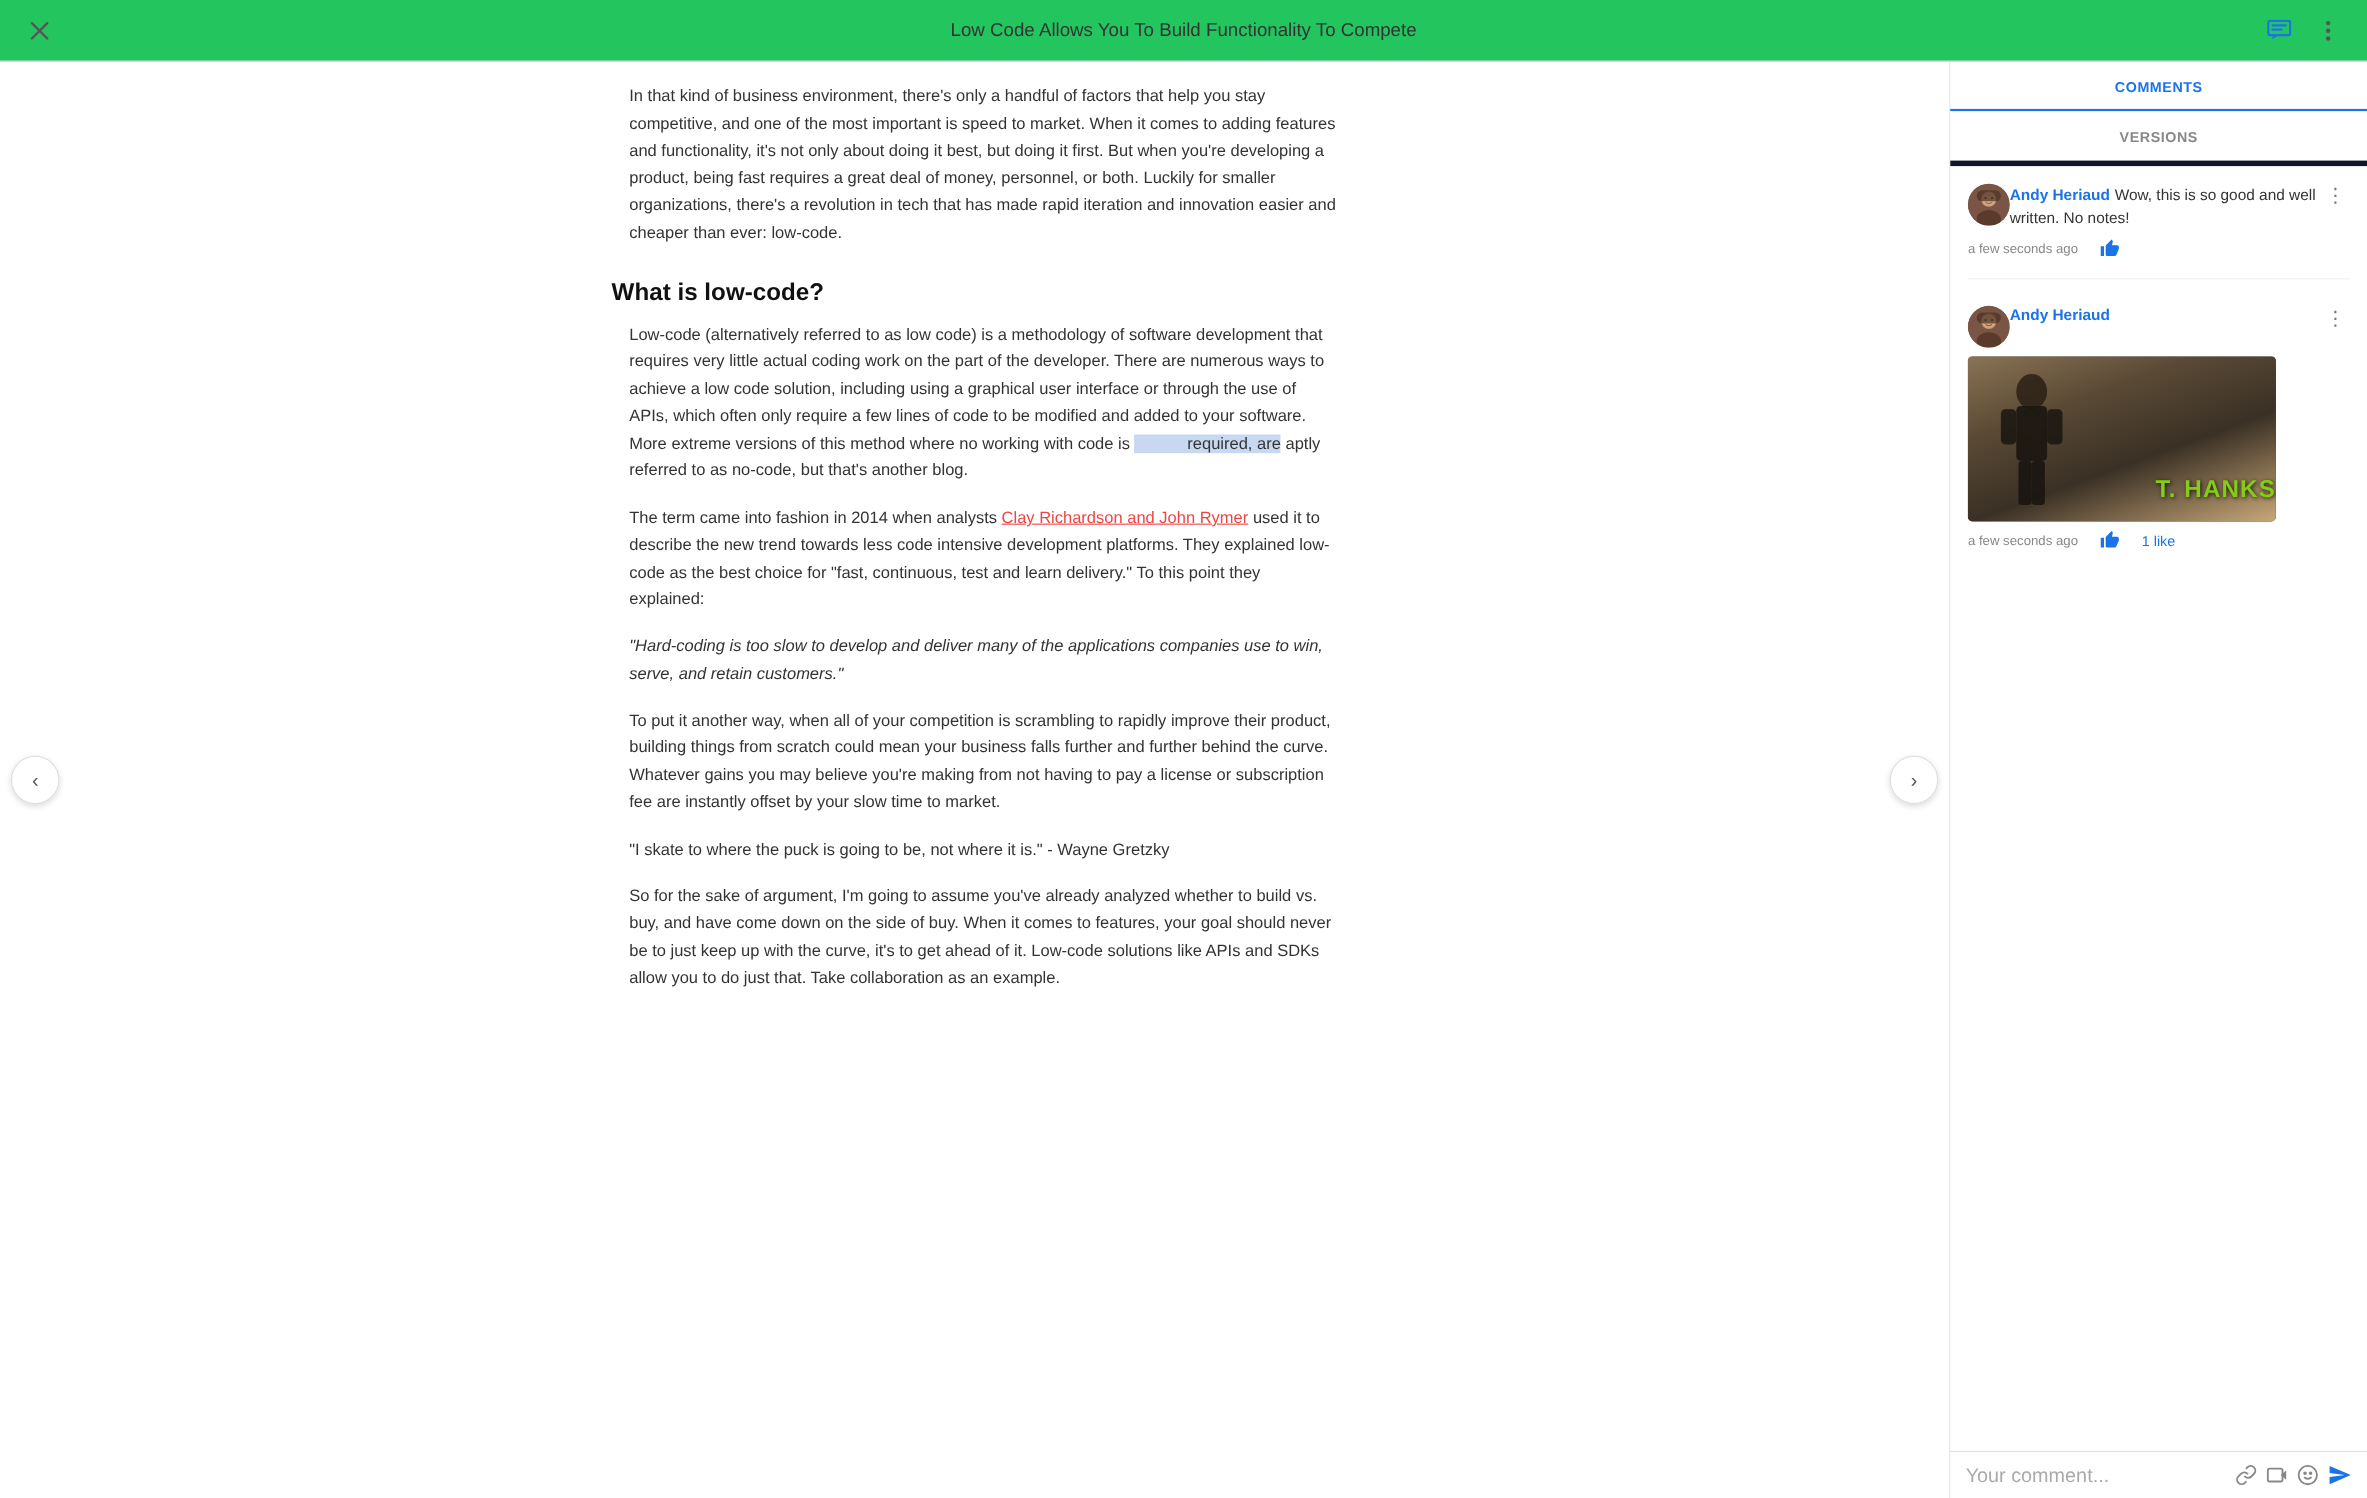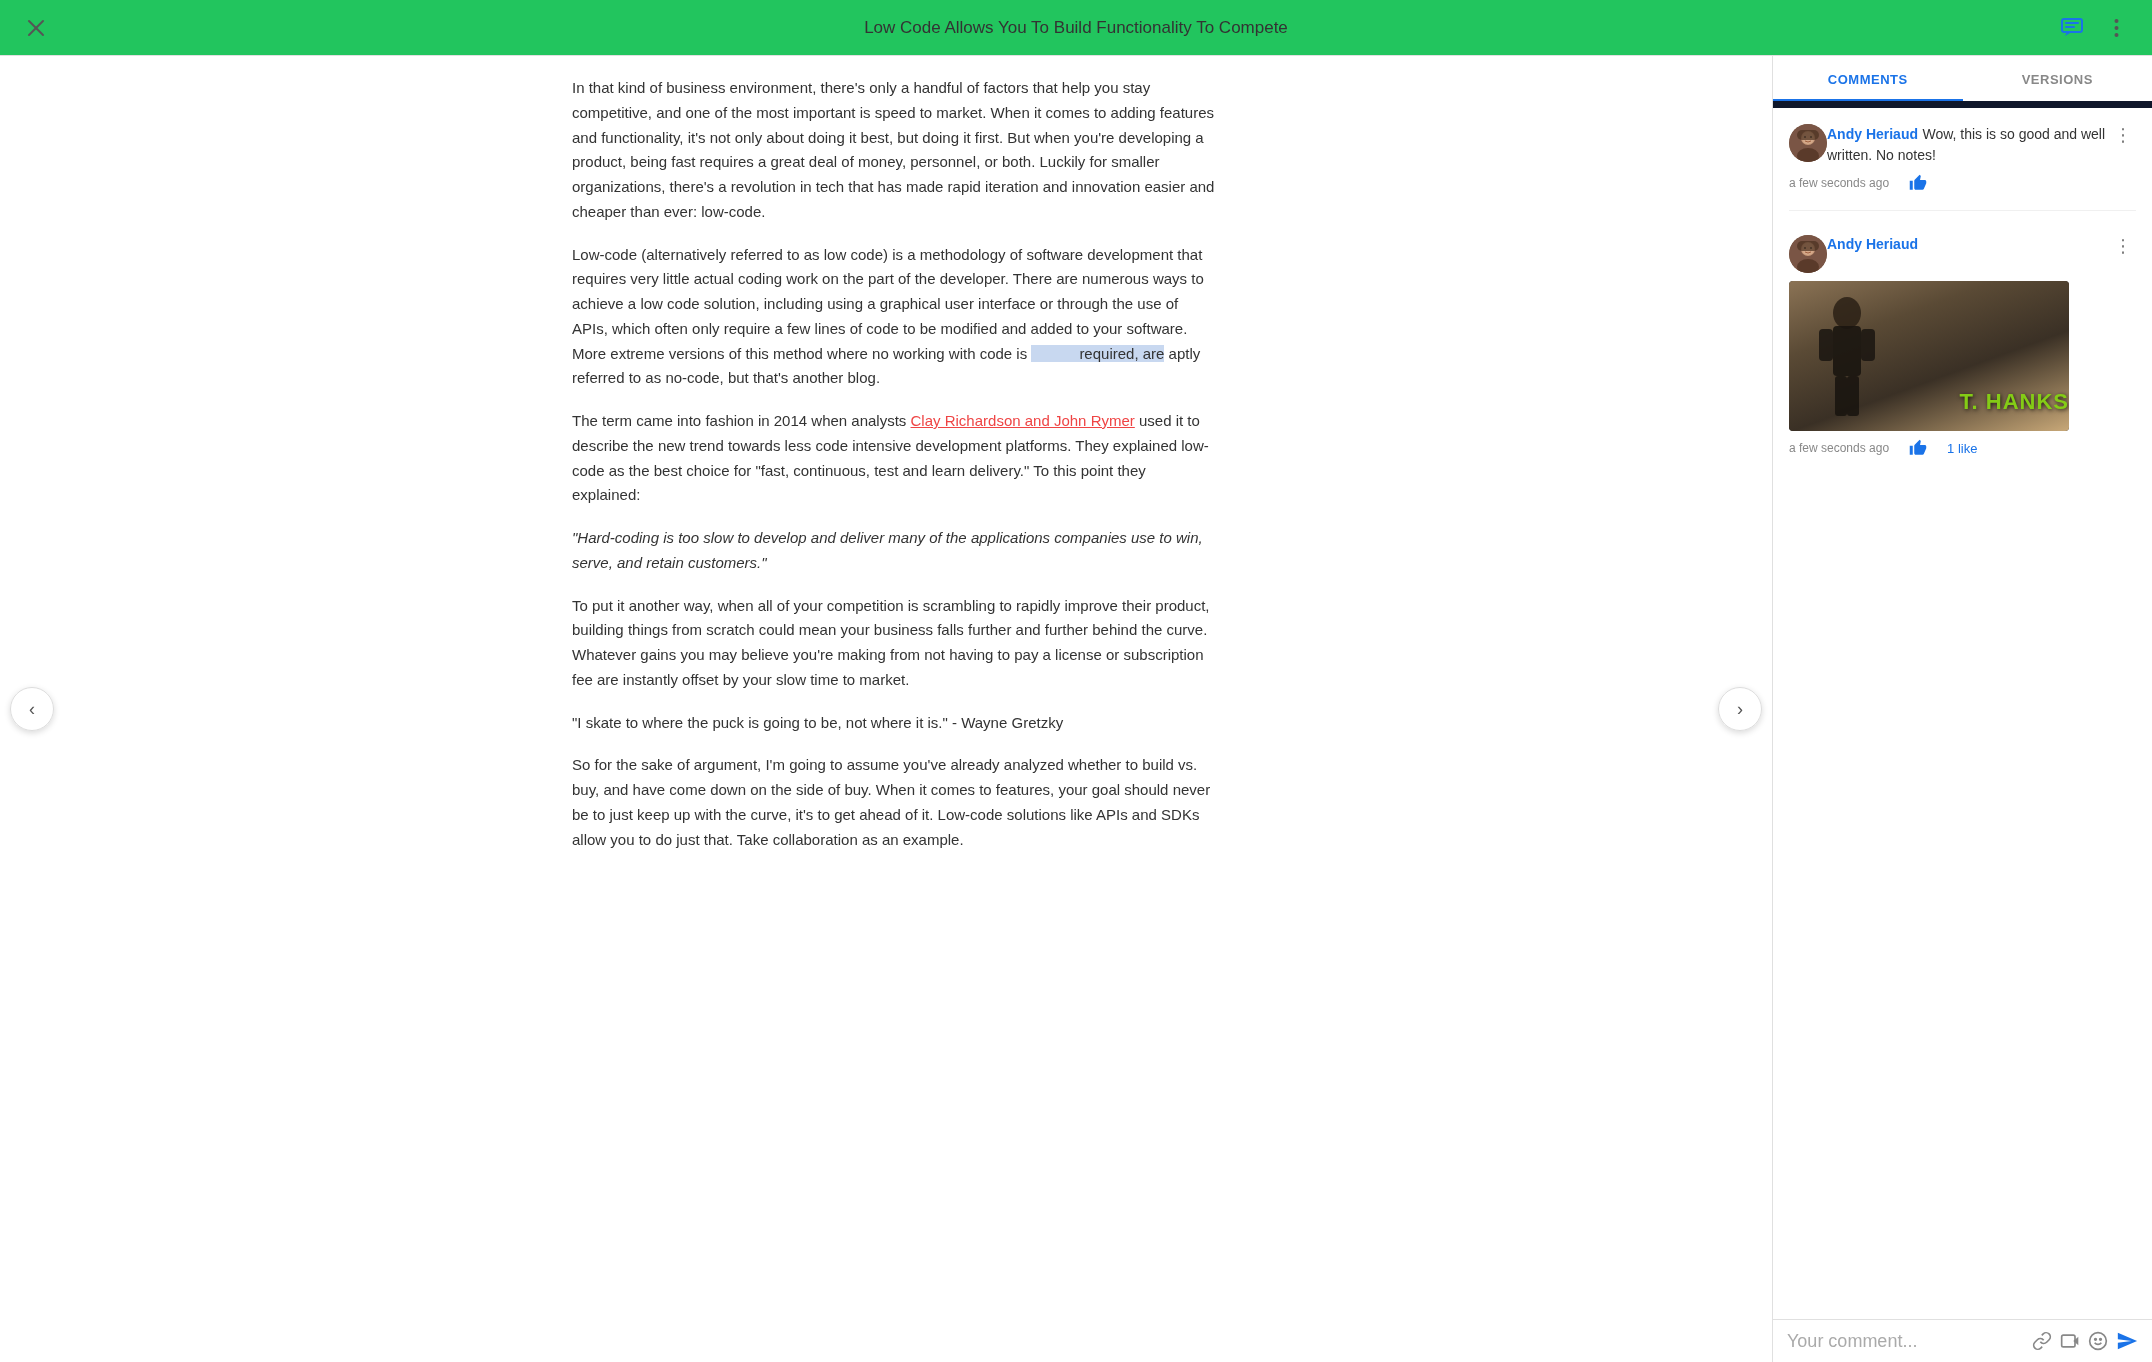--- a/index.html
+++ b/index.html
@@ -122,22 +122,23 @@
       border-left: 1px solid #e0e0e0;
       display: flex;
       flex-direction: column;
       background: #fff;
       flex-shrink: 0;
     }
 
     
     .panel-tabs {
       display: flex;
-      border-bottom: 7px solid #0f172a;
+      border-bottom: 5px solid #0f172a;
       flex-shrink: 0;
+      flex-direction: column;
     }
     .panel-tab {
       flex: 1;
       text-align: center;
       padding: 16px 10px 12px;
       font-size: 13px;
       font-weight: 600;
       letter-spacing: 0.5px;
       cursor: pointer;
       color: #888;
@@ -325,20 +326,21 @@
     <div class="nav-arrow nav-arrow-left">
       <span>‹</span>
     </div>
     <div class="nav-arrow nav-arrow-right">
       <span>›</span>
     </div>
 
     <div class="doc-content">
       <p>In that kind of business environment, there's only a handful of factors that help you stay competitive, and one of the most important is speed to market. When it comes to adding features and functionality, it's not only about doing it best, but doing it first. But when you're developing a product, being fast requires a great deal of money, personnel, or both. Luckily for smaller organizations, there's a revolution in tech that has made rapid iteration and innovation easier and cheaper than ever: low-code.</p>
 
+      <h2>What is low-code?</h2>
 
       <p>Low-code (alternatively referred to as low code) is a methodology of software development that requires very little actual coding work on the part of the developer. There are numerous ways to achieve a low code solution, including using a graphical user interface or through the use of APIs, which often only require a few lines of code to be modified and added to your software. More extreme versions of this method where no working with code is <span class="highlight">required, are</span> aptly referred to as no-code, but that's another blog.</p>
 
       <p>The term came into fashion in 2014 when analysts <a class="doc-link">Clay Richardson and John Rymer</a> used it to describe the new trend towards less code intensive development platforms. They explained low-code as the best choice for "fast, continuous, test and learn delivery." To this point they explained:</p>
 
       <p class="quote-text">"Hard-coding is too slow to develop and deliver many of the applications companies use to win, serve, and retain customers."</p>
 
       <p>To put it another way, when all of your competition is scrambling to rapidly improve their product, building things from scratch could mean your business falls further and further behind the curve. Whatever gains you may believe you're making from not having to pay a license or subscription fee are instantly offset by your slow time to market.</p>
 
       <p>"I skate to where the puck is going to be, not where it is." - Wayne Gretzky</p>

